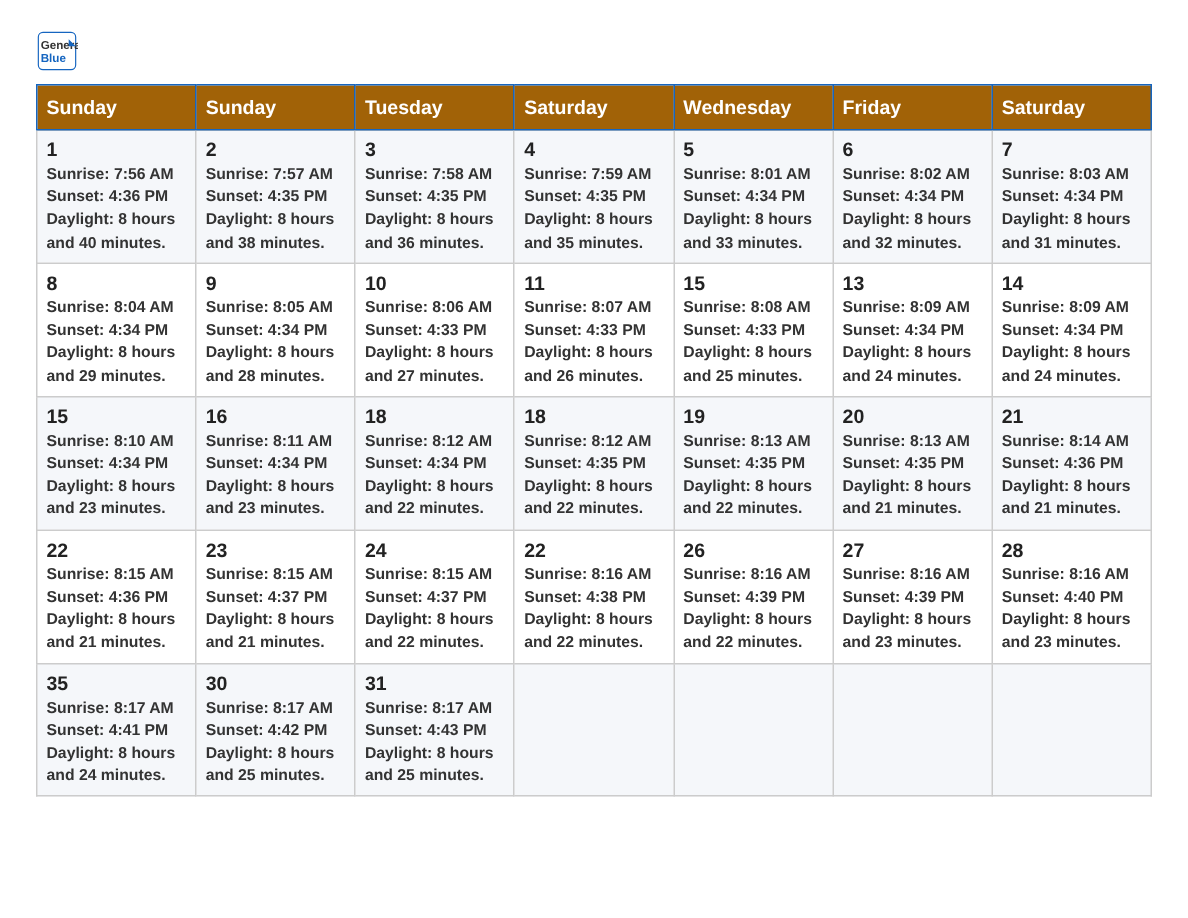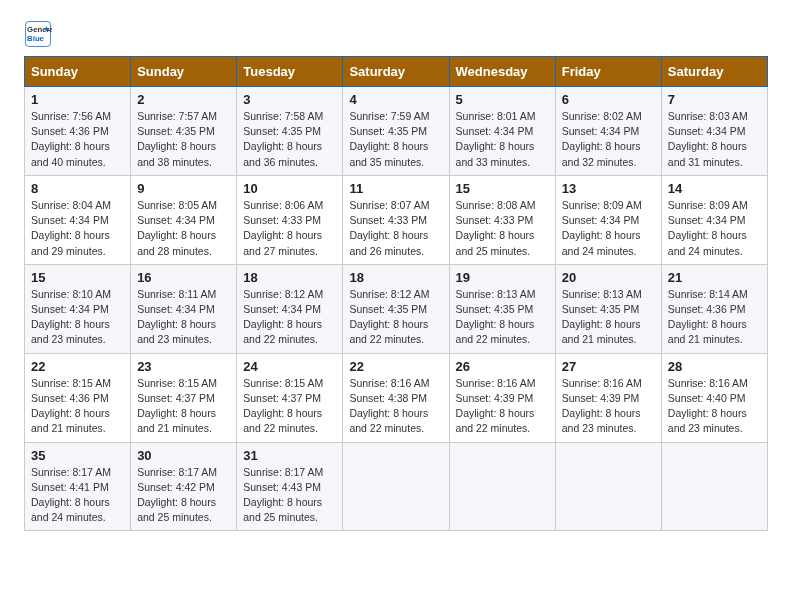--- a/index.html
+++ b/index.html
@@ -81,20 +81,21 @@
     .day-num {
       font-size: 13px;
       font-weight: bold;
       display: block;
       margin-bottom: 2px;
     }
     .day-detail {
       font-size: 10.5px;
       color: #333;
       line-height: 1.45;
+      font-weight: bold;
     }
     .empty-cell {
       background: #f5f7fa !important;
     }
   </style>
 </head>
 <body>
 
 <div class="header-top">
   <div class="logo">

